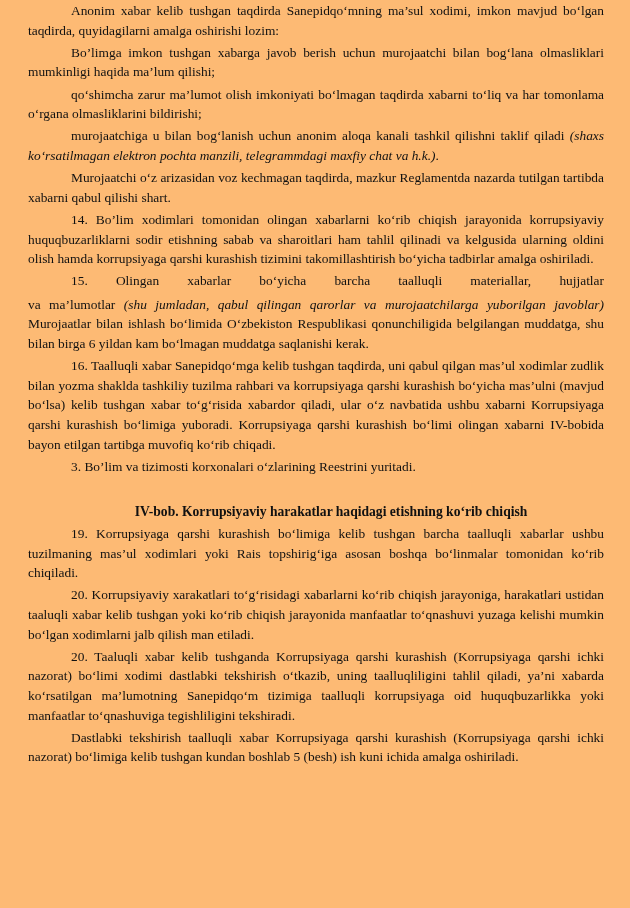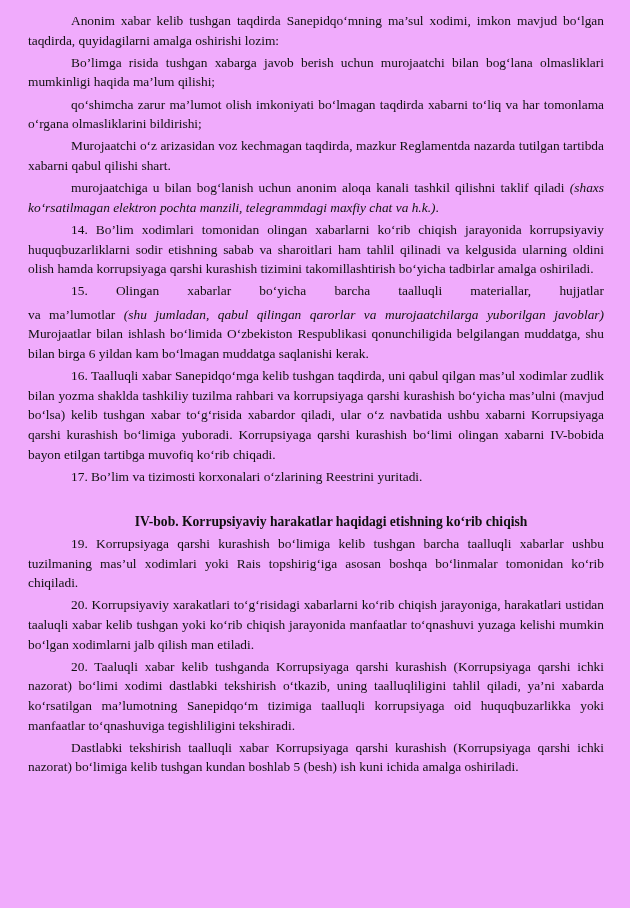--- a/index.html
+++ b/index.html
@@ -1,22 +1,22 @@
 <!DOCTYPE html>
 <html><head>
 <meta charset="utf-8">
 <style>
   html, body { margin: 0; padding: 0; background: #ffffff; }
   body { width: 630px; height: 908px; overflow: hidden; }
   .page {
     position: relative;
     width: 630px; height: 908px;
-    background: #f0abfc;
+    background: #fdba74;
     box-sizing: border-box;
-    padding: 11px 26px 0 28px;
+    padding: 1px 26px 0 28px;
     font-family: "Liberation Serif", "DejaVu Serif", serif;
     font-size: 13.4px;
     line-height: 19.6px;
     color: #111111;
   }
   p {
     margin: 0 0 2.6px 0;
     text-align: justify;
     text-indent: 43px;
     hyphens: none;
@@ -32,40 +32,40 @@
     padding-left: 30px;
   }
   .last-justify { text-align-last: justify; }
 </style>
 </head>
 <body>
 
 <div class="page">
 
   <p>Anonim xabar kelib tushgan taqdirda Sanepidqo‘mning ma’sul xodimi, imkon mavjud bo‘lgan taqdirda, quyidagilarni amalga oshirishi lozim:</p>
-  <p>Bo’limga risida tushgan xabarga javob berish uchun murojaatchi bilan bog‘lana olmasliklari mumkinligi haqida ma’lum qilishi;</p>
+  <p>Bo’limga imkon tushgan xabarga javob berish uchun murojaatchi bilan bog‘lana olmasliklari mumkinligi haqida ma’lum qilishi;</p>
   <p>qo‘shimcha zarur ma’lumot olish imkoniyati bo‘lmagan taqdirda xabarni to‘liq va har tomonlama o‘rgana olmasliklarini bildirishi;</p>
-
-  <p>Murojaatchi o‘z arizasidan voz kechmagan taqdirda, mazkur Reglamentda nazarda tutilgan tartibda xabarni qabul qilishi shart.</p>
 
   <p>
     <span>murojaatchiga u bilan bog‘lanish uchun anonim aloqa kanali tashkil qilishni taklif qiladi</span>
     <span class="it">(shaxs ko‘rsatilmagan elektron pochta manzili, telegrammdagi maxfiy chat va h.k.)</span><span>.</span>
   </p>
+
+  <p>Murojaatchi o‘z arizasidan voz kechmagan taqdirda, mazkur Reglamentda nazarda tutilgan tartibda xabarni qabul qilishi shart.</p>
 
   <p>14.  Bo’lim xodimlari tomonidan olingan xabarlarni ko‘rib chiqish jarayonida korrupsiyaviy huquqbuzarliklarni sodir etishning sabab va sharoitlari ham tahlil qilinadi va kelgusida ularning oldini olish hamda korrupsiyaga qarshi kurashish tizimini takomillashtirish bo‘yicha tadbirlar amalga oshiriladi.</p>
 
   <p class="last-justify" style="margin-bottom:4px;">15. Olingan xabarlar bo‘yicha barcha taalluqli materiallar, hujjatlar</p>
   <p class="noind">
     <span> va ma’lumotlar </span><span class="it">(shu jumladan, qabul qilingan qarorlar va murojaatchilarga yuborilgan javoblar)</span><span> Murojaatlar bilan ishlash bo‘limida O‘zbekiston Respublikasi qonunchiligida belgilangan muddatga, shu bilan birga 6 yildan kam bo‘lmagan muddatga saqlanishi kerak.</span>
   </p>
 
   <p>16. Taalluqli xabar Sanepidqo‘mga kelib tushgan taqdirda, uni qabul qilgan mas’ul xodimlar zudlik bilan yozma shaklda tashkiliy tuzilma rahbari va korrupsiyaga qarshi kurashish bo‘yicha mas’ulni (mavjud bo‘lsa) kelib tushgan xabar to‘g‘risida xabardor qiladi, ular o‘z navbatida ushbu xabarni Korrupsiyaga qarshi kurashish bo‘limiga yuboradi. Korrupsiyaga qarshi kurashish bo‘limi olingan xabarni IV-bobida bayon etilgan tartibga muvofiq ko‘rib chiqadi.</p>
 
-  <p>17.  Bo’lim va tizimosti korxonalari o‘zlarining Reestrini yuritadi.</p>
+  <p>3.  Bo’lim va tizimosti korxonalari o‘zlarining Reestrini yuritadi.</p>
 
   <h2>IV-bob. Korrupsiyaviy harakatlar haqidagi etishning ko‘rib chiqish</h2>
 
   <p>19. Korrupsiyaga qarshi kurashish bo‘limiga kelib tushgan barcha taalluqli xabarlar ushbu tuzilmaning mas’ul xodimlari yoki Rais topshirig‘iga asosan boshqa bo‘linmalar tomonidan ko‘rib chiqiladi.</p>
   <p>20. Korrupsiyaviy xarakatlari to‘g‘risidagi xabarlarni ko‘rib chiqish jarayoniga, harakatlari ustidan taaluqli xabar kelib tushgan yoki ko‘rib chiqish jarayonida manfaatlar to‘qnashuvi yuzaga kelishi mumkin bo‘lgan xodimlarni jalb qilish man etiladi.</p>
   <p>20. Taaluqli xabar kelib tushganda Korrupsiyaga qarshi kurashish (Korrupsiyaga qarshi ichki nazorat) bo‘limi xodimi dastlabki tekshirish o‘tkazib, uning taalluqliligini tahlil qiladi, ya’ni xabarda ko‘rsatilgan ma’lumotning Sanepidqo‘m tizimiga taalluqli korrupsiyaga oid huquqbuzarlikka yoki manfaatlar to‘qnashuviga tegishliligini tekshiradi.</p>
   <p>Dastlabki tekshirish taalluqli xabar Korrupsiyaga qarshi kurashish (Korrupsiyaga qarshi ichki nazorat) bo‘limiga kelib tushgan kundan boshlab 5 (besh) ish kuni ichida amalga oshiriladi.</p>
 
 </div>
 

